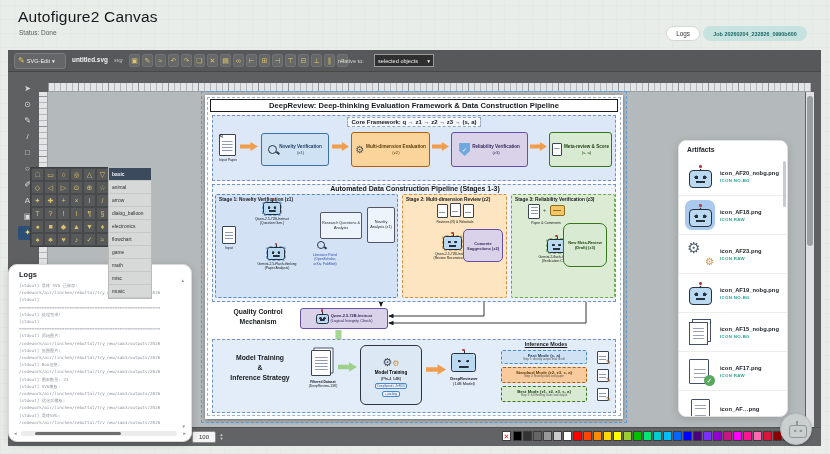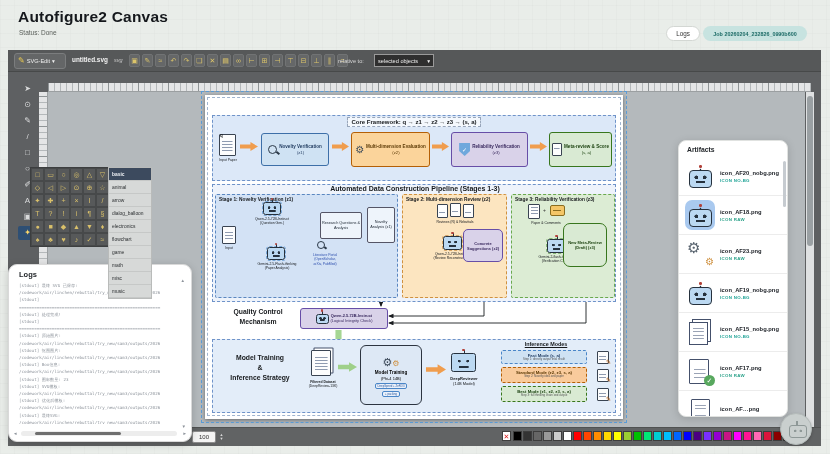--- a/index.html
+++ b/index.html
@@ -4,21 +4,21 @@
 <style>
   *{box-sizing:border-box;margin:0;padding:0}
   html,body{width:830px;height:454px}
   body{font-family:"Liberation Sans",sans-serif;background:#e8ece9;overflow:hidden}
   #stage{position:relative;width:830px;height:454px;background:
     repeating-linear-gradient(0deg,rgba(0,0,0,.015) 0 1px,transparent 1px 14px),
     repeating-linear-gradient(90deg,rgba(0,0,0,.015) 0 1px,transparent 1px 14px),#e9ede9;overflow:hidden}
   .abs{position:absolute}
 
   
-  .app-title{left:18px;top:8px;font-size:15.5px;font-weight:bold;color:#15181c;letter-spacing:.2px}
+  .app-title{left:18px;top:8px;font-size:15.5px;font-weight:normal;color:#15181c;letter-spacing:.2px}
   .app-status{left:19px;top:29px;font-size:6.5px;color:#5a5f5a}
   .pill{border-radius:9px;font-size:6.3px;display:flex;align-items:center;justify-content:center;cursor:pointer}
   .logs-btn{left:666px;top:26px;width:34px;height:15px;background:#fff;border:1px solid #d3d7d3;color:#333}
   .job-badge{left:703px;top:26px;width:104px;height:15px;background:#c7e3e0;color:#1c6b66;font-weight:bold;font-size:5.4px}
 
   
   .frame{left:8px;top:50px;width:813px;height:396px;background:#5e6062;border-radius:4px 4px 0 0}
   .tbar{left:0;top:0;width:813px;height:22px;background:#565859;border-bottom:1px solid #474949;display:flex;align-items:center}
   .logo-btn{left:6px;top:3px;width:52px;height:16px;background:#646667;border:1px solid #7b7d7e;border-radius:3px;display:flex;align-items:center;gap:2px;padding:0 3px;color:#eee;font-size:5.6px}
   .logo-pencil{color:#e7c84e;font-size:8px;line-height:1}
@@ -311,20 +311,21 @@
         <span class="sw" style="background: rgb(220, 20, 60);"></span>
         <span class="sw" style="background: rgb(139, 0, 0);"></span>
         <span class="sw" style="background: rgb(255, 127, 80);"></span>
         <span class="sw" style="background: rgb(255, 165, 0);"></span>
       </div>
     <div class="abs sw-x" style="left:494px;top:381px">✕</div>
   </div>
 
   <div class="abs page">
     <div class="t outer-border"></div>
+    <div class="t dgm-title">DeepReview: Deep-thinking Evaluation Framework &amp; Data Construction Pipeline</div>
 
     <svg style="position:absolute;left:0;top:0;width:418px;height:324px;pointer-events:none" viewBox="0 0 418 324">
       <defs>
           <marker id="ah" markerWidth="7" markerHeight="7" refX="5" refY="2.6" orient="auto">
             <path d="M0,0L6,2.6L0,5.2z" fill="#1a1d20"></path>
           </marker>
         </defs>
       <g fill="none" stroke="#1a1d20" stroke-width="0.9">
         <path d="M33,134 L53,115" marker-end="url(#ah)"></path>
         <path d="M33,148 L56,160" marker-end="url(#ah)"></path>

